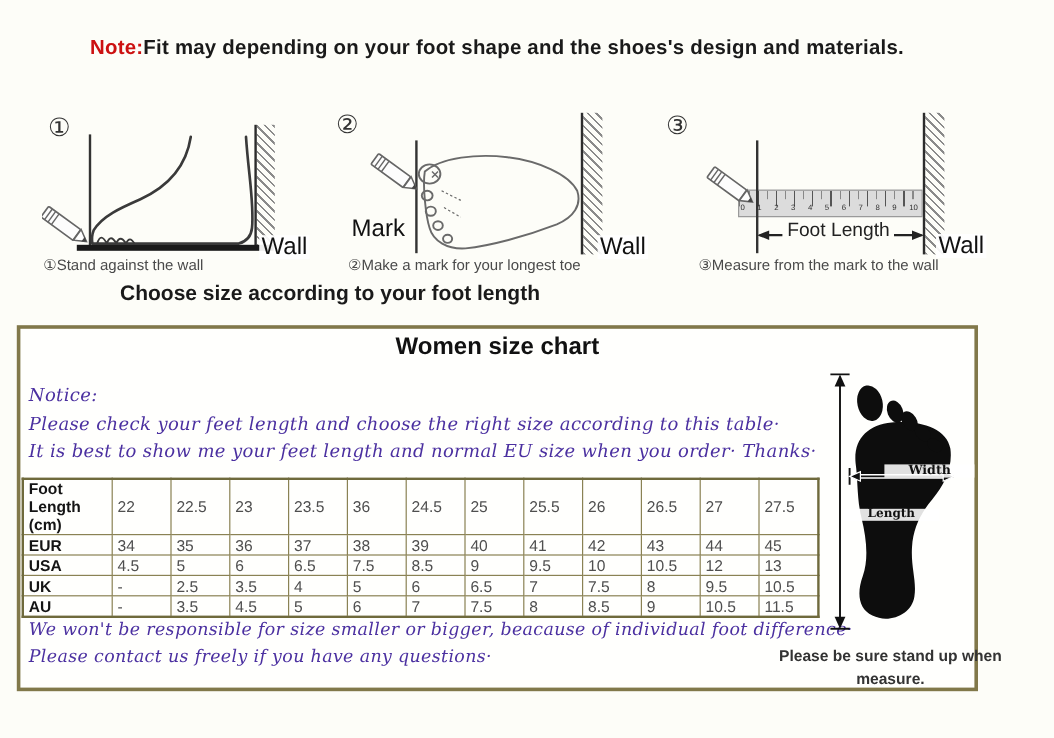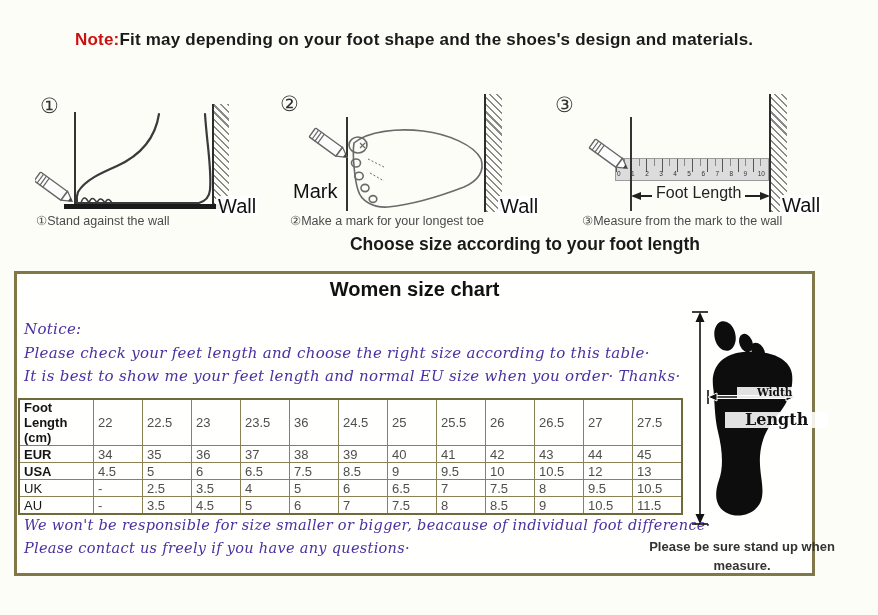--- a/index.html
+++ b/index.html
@@ -28,43 +28,43 @@
   .wall-hatch{border-left:2.5px solid #2c2c2c;
     background:repeating-linear-gradient(45deg,#8a8a8a 0 1.5px,transparent 1.5px 5px);}
   .ruler{width:152px;height:21px;background:#dcdcdc;border:1px solid #9a9a9a;
     background-image:
       repeating-linear-gradient(90deg,#555 0 1px,transparent 1px 15.2px),
       repeating-linear-gradient(90deg,#888 0 1px,transparent 1px 7.6px);
     background-size:100% 13px,100% 7px;background-repeat:no-repeat,no-repeat;background-position:top,top;}
   .ruler-numbers{width:148px;display:flex;justify-content:space-between;font-size:6.5px;color:#333;padding:0 2px;}
   .footlen-label{font-size:16px;color:#222;background:#fdfdf8;padding:0 4px;line-height:1.1;}
 
-  .choose-line{left:100px;top:234px;width:600px;text-align:right;font-size:17.5px;font-weight:bold;color:var(--ink);}
+  .choose-line{left:100px;top:234px;width:600px;text-align:left;font-size:17.5px;font-weight:bold;color:var(--ink);}
 
   
   .chart-box{left:14px;top:271px;width:795px;height:299px;border:3px solid var(--box-border);background:#fffffd;}
   .chart-title{left:14px;top:278px;width:801px;text-align:center;font-size:20px;font-weight:bold;color:#111;}
   .purple-text{font-family:"DejaVu Serif",serif;font-style:italic;color:var(--purple);letter-spacing:.3px;}
   .notice{left:24px;top:318px;font-size:15px;line-height:23.5px;}
   .footnote{left:24px;top:514px;font-size:14.5px;line-height:23px;}
 
   
   table.size-table{position:absolute;left:18px;top:398px;border-collapse:collapse;border:2px solid #6f6a3c;background:#fffffd;}
   table.size-table td{border:1px solid var(--table-border);font-size:13px;color:#4f4f4f;
     padding:0 0 0 4px;height:16px;vertical-align:middle;}
   table.size-table tr:first-child td{height:33px;}
-  table.size-table td.rowhead{width:69px;color:#141414;white-space:pre-line;line-height:15px;}
+  table.size-table td.rowhead{width:69px;color:#141414;white-space:pre-line;line-height:15px;font-weight:bold;}
   table.size-table td.rowhead.b{font-weight:bold;}
   table.size-table td:not(.rowhead){width:44px;}
 
   
   .dim-label{font-family:"DejaVu Serif",serif;font-weight:bold;color:#111;
     background:rgba(255,255,255,.88);padding:0 20px;line-height:1;}
   .width-label{left:737px;top:387px;font-size:10.5px;}
-  .length-label{left:703px;top:412px;font-size:16px;margin-left:22px;}
+  .length-label{left:703px;top:424px;font-size:10px;}
   .stand-note{left:617px;top:537px;width:200px;text-align:center;font-size:13px;font-weight:bold;color:#333;line-height:19px;margin-left:25px;}
 </style>
 </head>
 <body>
 
 <div class="canvas">
 
   <svg width="0" height="0" style="position:absolute">
     <defs>
       <g id="pencil">

